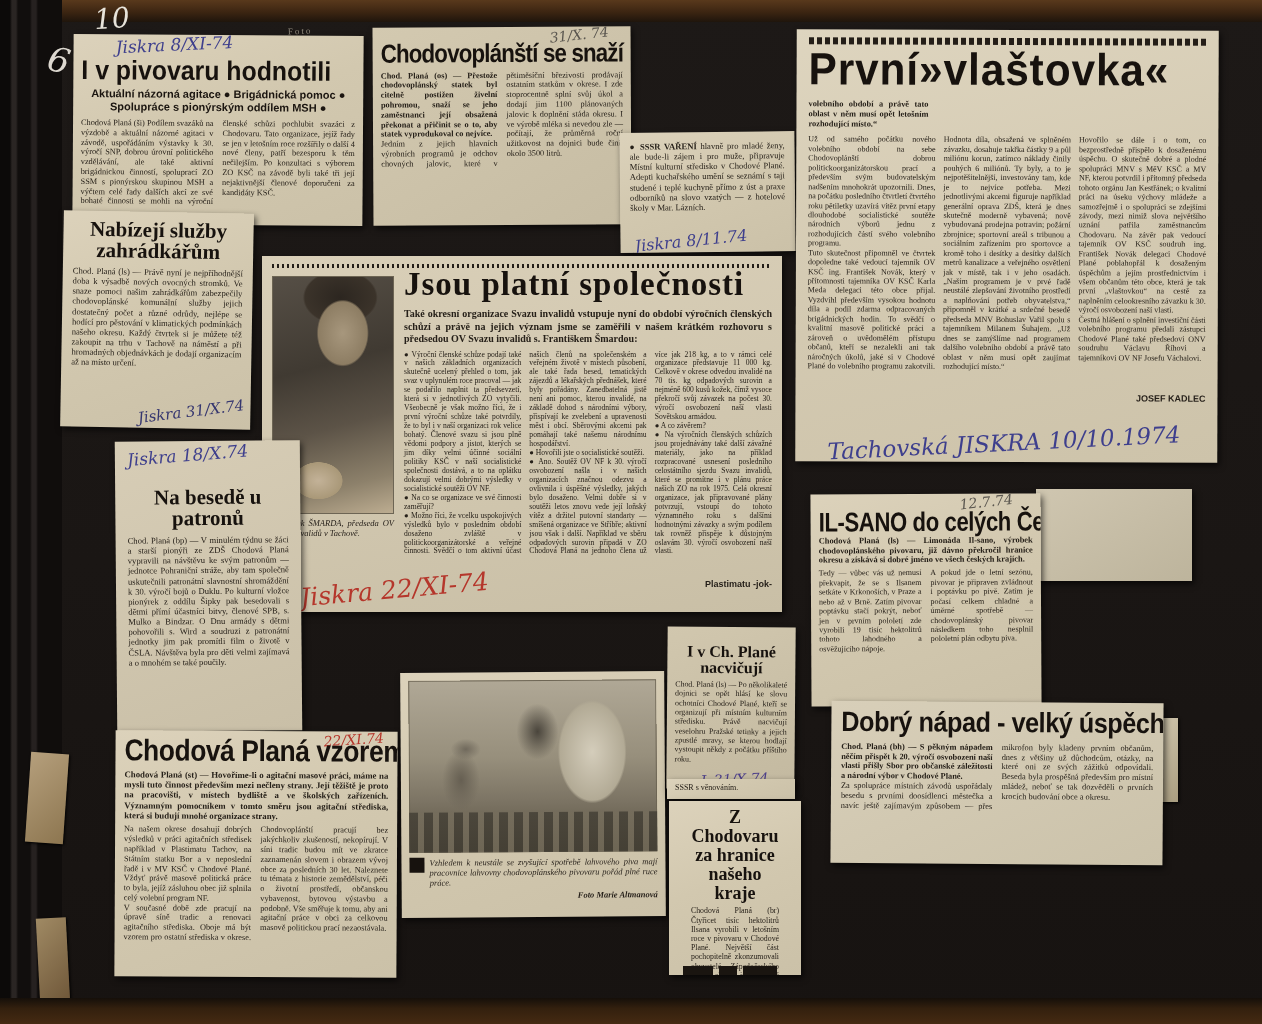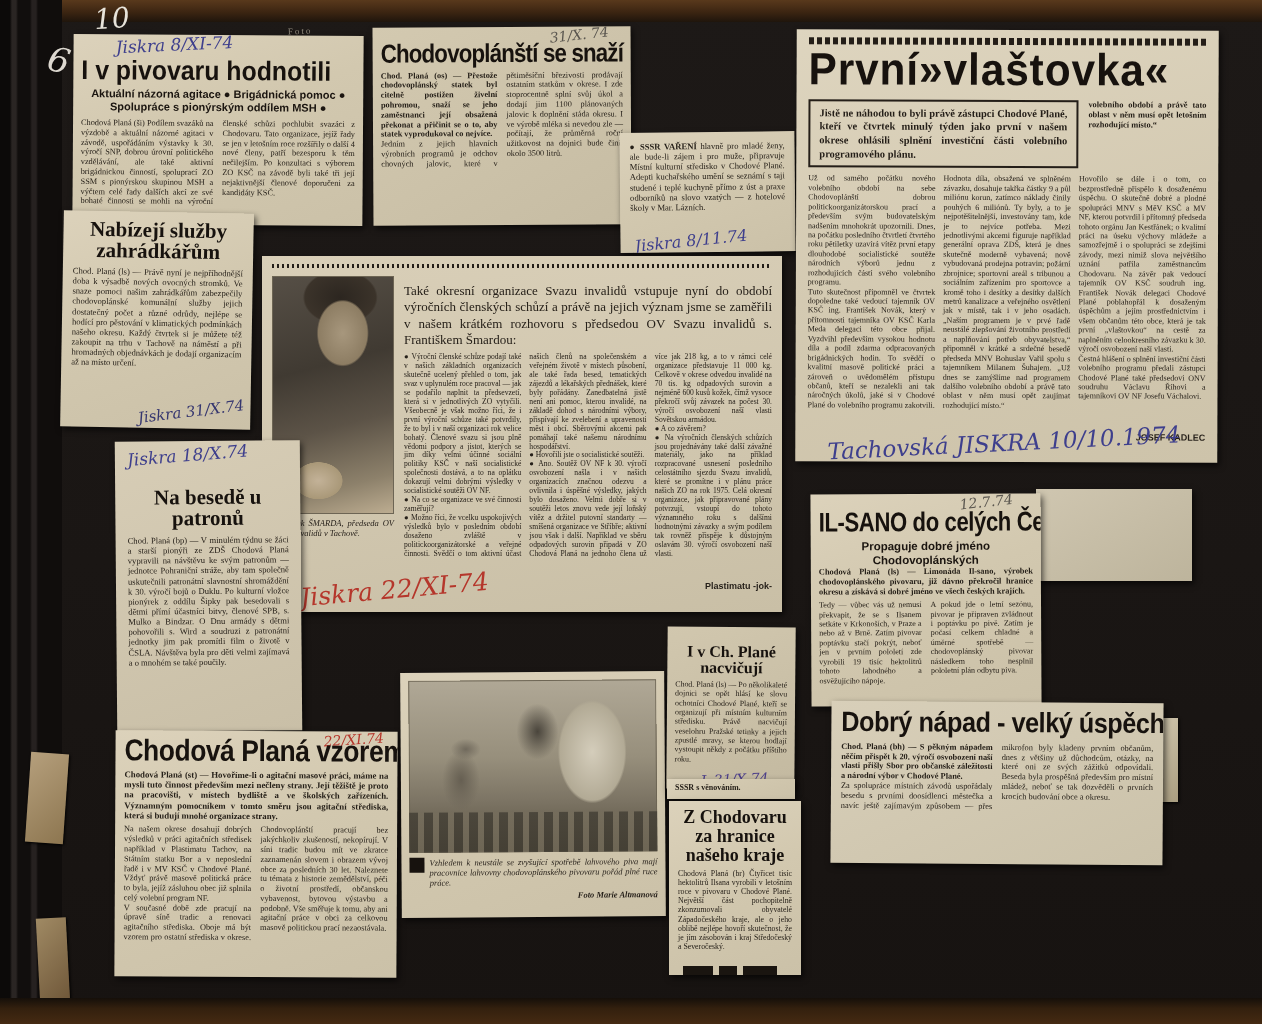--- a/index.html
+++ b/index.html
@@ -84,21 +84,20 @@
       <div class="body-txt" style="font-size:8.6px;"><span class="lead-bold">● SSSR VAŘENÍ</span><span> hlavně pro mladé ženy, ale bude-li zájem i pro muže, připravuje Místní kulturní středisko v Chodové Plané. Adepti kuchařského umění se seznámí s taji studené i teplé kuchyně přímo z úst a praxe odborníků na slovo vzatých — z hotelové školy v Mar. Lázních.</span></div>
       <div class="hand hand-blue" style="left:14px;bottom:2px;font-size:16px;transform:rotate(-5deg);">Jiskra 8/11.74</div>
     </div>
   </div>
 
   <div class="clip" style="left:796px;top:30px;width:422px;height:432px;transform:rotate(.2deg);background:linear-gradient(165deg,#ded5bf 0%,#d4cab2 50%,#cdc3aa 100%);">
     <div class="pad" style="padding:8px 12px;">
       <div class="hatch"></div>
       <div class="head-sans" style="font-size:45px;letter-spacing:1px;transform:scaleX(.94);">První»vlaštovka«</div>
       <div style="display:flex;gap:10px;margin-top:8px;">
-        <div class="lead-box" style="width:252px;">Jistě ne náhodou to byli právě zástupci Chodové Plané, kteří ve čtvrtek minulý týden jako první v našem okrese ohlásili splnění investiční části volebního programového plánu.</div>
         <div class="body-txt lead-bold" style="width:120px;font-size:8.4px;">volebního období a právě tato oblast v něm musí opět letošním rozhodující místo.“</div>
       </div>
       <div class="body-txt cols-3" style="margin-top:6px;height:258px;font-size:8px;">Už od samého počátku nového volebního období na sebe Chodovoplánští dobrou politickoorganizátorskou prací a především svým budovatelským nadšením mnohokrát upozornili. Dnes, na počátku posledního čtvrtletí čtvrtého roku pětiletky uzavírá vítěz první etapy dlouhodobé socialistické soutěže národních výborů jednu z rozhodujících částí svého volebního programu.
 Tuto skutečnost připomněl ve čtvrtek dopoledne také vedoucí tajemník OV KSČ ing. František Novák, který v přítomnosti tajemníka OV KSČ Karla Meda delegaci této obce přijal. Vyzdvihl především vysokou hodnotu díla a podíl zdarma odpracovaných brigádnických hodin. To svědčí o kvalitní masově politické práci a zároveň o uvědomělém přístupu občanů, kteří se nezalekli ani tak náročných úkolů, jaké si v Chodové Plané do volebního programu zakotvili. Hodnota díla, obsažená ve splněném závazku, dosahuje takřka částky 9 a půl miliónu korun, zatímco náklady činily pouhých 6 miliónů. Ty byly, a to je nejpotěšitelnější, investovány tam, kde je to nejvíce potřeba. Mezi jednotlivými akcemi figuruje například generální oprava ZDŠ, která je dnes skutečně moderně vybavená; nově vybudovaná prodejna potravin; požární zbrojnice; sportovní areál s tribunou a sociálním zařízením pro sportovce a kromě toho i desítky a desítky dalších metrů kanalizace a veřejného osvětlení jak v místě, tak i v jeho osadách. „Naším programem je v prvé řadě neustálé zlepšování životního prostředí a naplňování potřeb obyvatelstva,“ připomněl v krátké a srdečné besedě předseda MNV Bohuslav Vařil spolu s tajemníkem Milanem Šuhajem. „Už dnes se zamýšlíme nad programem dalšího volebního období a právě tato oblast v něm musí opět zaujímat rozhodující místo.“
 Hovořilo se dále i o tom, co bezprostředně přispělo k dosaženému úspěchu. O skutečně dobré a plodné spolupráci MNV s MěV KSČ a MV NF, kterou potvrdil i přítomný předseda tohoto orgánu Jan Kestřánek; o kvalitní práci na úseku výchovy mládeže a samozřejmě i o spolupráci se zdejšími závody, mezi nimiž slova největšího uznání patřila zaměstnancům Chodovaru. Na závěr pak vedoucí tajemník OV KSČ soudruh ing. František Novák delegaci Chodové Plané poblahopřál k dosaženým úspěchům a jejím prostřednictvím i všem občanům této obce, která je tak první „vlaštovkou“ na cestě za naplněním celookresního závazku k 30. výročí osvobození naší vlasti.
 Čestná hlášení o splnění investiční části volebního programu předali zástupci Chodové Plané také předsedovi ONV soudruhu Václavu Říhovi a tajemníkovi OV NF Josefu Váchalovi.</div>
       <div class="signature">JOSEF KADLEC</div>
       <div class="hand hand-blue" style="left:32px;bottom:6px;font-size:23px;transform:rotate(-3deg);">Tachovská JISKRA 10/10.1974</div>
     </div>
   </div>
@@ -116,21 +115,22 @@
       <div class="dotrule"></div>
       <div class="photo" style="position:absolute;left:10px;top:20px;width:122px;height:238px;
         background:
           radial-gradient(ellipse 34px 26px at 38% 86%, #c3b298 0%, #a99878 70%, transparent 72%),
           radial-gradient(ellipse 42px 54px at 58% 24%, #a7977d 0%, #8d7d63 58%, transparent 62%),
           radial-gradient(ellipse 52px 38px at 56% 9%, #2c2620 0%, #3b332a 68%, transparent 72%),
           linear-gradient(165deg,#564f46 0%,#403a32 38%,#5c5347 62%,#8d816b 85%,#beae92 100%);"></div>
       <div class="caption" style="position:absolute;left:10px;top:262px;width:122px;">František ŠMARDA, předseda OV Svazu invalidů v Tachově.</div>
       <div class="hand hand-red" style="left:38px;bottom:8px;font-size:25px;transform:rotate(-5deg);">Jiskra 22/XI-74</div>
       <div style="position:absolute;left:142px;top:12px;width:368px;">
-        <div class="body-txt" style="font-size:13px;margin-top:15px;line-height:1.25;">Také okresní organizace Svazu invalidů vstupuje nyní do období výročních členských schůzí a právě na jejich význam jsme se zaměřili v našem krátkém rozhovoru s předsedou OV Svazu invalidů s. Františkem Šmardou:</div>
+        <div class="head-serif" style="font-size:33px;letter-spacing:1px;white-space:nowrap;">Jsou platní společnosti</div>
+        <div class="body-txt" style="font-size:10px;margin-top:7px;line-height:1.25;font-weight:bold;">Také okresní organizace Svazu invalidů vstupuje nyní do období výročních členských schůzí a právě na jejich význam jsme se zaměřili v našem krátkém rozhovoru s předsedou OV Svazu invalidů s. Františkem Šmardou:</div>
         <div class="body-txt cols-3" style="margin-top:5px;height:228px;font-size:7.6px;">● Výroční členské schůze podají také v našich základních organizacích skutečně ucelený přehled o tom, jak svaz v uplynulém roce pracoval — jak se podařilo naplnit ta předsevzetí, která si v jednotlivých ZO vytyčili. Všeobecně je však možno říci, že i první výroční schůze také potvrdily, že to byl i v naší organizaci rok velice bohatý. Členové svazu si jsou plně vědomi podpory a jistot, kterých se jim díky velmi účinné sociální politiky KSČ v naší socialistické společnosti dostává, a to na oplátku dokazují velmi dobrými výsledky v socialistické soutěži OV NF.
 ● Na co se organizace ve své činnosti zaměřují?
 ● Možno říci, že vcelku uspokojivých výsledků bylo v posledním období dosaženo zvláště v politickoorganizátorské a veřejné činnosti. Svědčí o tom aktivní účast našich členů na společenském a veřejném životě v místech působení, ale také řada besed, tematických zájezdů a lékařských přednášek, které byly pořádány. Zanedbatelná jistě není ani pomoc, kterou invalidé, na základě dohod s národními výbory, přispívají ke zvelebení a upravenosti měst i obcí. Sběrovými akcemi pak pomáhají také našemu národnímu hospodářství.
 ● Hovořili jste o socialistické soutěži.
 ● Ano. Soutěž OV NF k 30. výročí osvobození našla i v našich organizacích značnou odezvu a ovlivnila i úspěšné výsledky, jakých bylo dosaženo. Velmi dobře si v soutěži letos znovu vede její loňský vítěz a držitel putovní standarty — smíšená organizace ve Stříbře; aktivní jsou však i další. Například ve sběru odpadových surovin připadá v ZO Chodová Planá na jednoho člena už více jak 218 kg, a to v rámci celé organizace představuje 11 000 kg. Celkově v okrese odvedou invalidé na 70 tis. kg odpadových surovin a nejméně 600 kusů kožek, čímž vysoce překročí svůj závazek na počest 30. výročí osvobození naší vlasti Sovětskou armádou.
 ● A co závěrem?
 ● Na výročních členských schůzích jsou projednávány také další závažné materiály, jako na příklad rozpracované usnesení posledního celostátního sjezdu Svazu invalidů, které se promítne i v plánu práce našich ZO na rok 1975. Celá okresní organizace, jak připravované plány potvrzují, vstoupí do tohoto významného roku s dalšími hodnotnými závazky a svým podílem tak rovněž přispěje k důstojným oslavám 30. výročí osvobození naší vlasti.</div>
         <div class="signature">Plastimatu -jok-</div>
       </div>
     </div>
@@ -175,42 +175,41 @@
   </div>
 
   <div class="clip" style="left:667px;top:627px;width:128px;height:162px;transform:rotate(.5deg);background:linear-gradient(160deg,#d1c7ae,#c3b9a0);">
     <div class="pad" style="padding:7px 8px;">
       <div class="head-serif" style="font-size:16px;text-align:center;margin-top:10px;">I v Ch. Plané nacvičují</div>
       <div class="body-txt" style="margin-top:4px;font-size:7.9px;">Chod. Planá (ls) — Po několikaleté dojnici se opět hlásí ke slovu ochotníci Chodové Plané, kteří se organizují při místním kulturním středisku. Právě nacvičují veselohru Pražské tetinky a jejich zpustlé mravy, se kterou hodlají vystoupit někdy z počátku příštího roku.</div>
       <div class="hand" style="left:34px;bottom:2px;font-size:14px;color:#4d3f8a;transform:rotate(-3deg);">J. 31/X.74</div>
     </div>
   </div>
 
-  <div class="clip" style="left:667px;top:779px;width:128px;height:20px;font-weight:bold;">
+  <div class="clip" style="left:667px;top:779px;width:128px;height:20px;">
     <div class="body-txt" style="padding:4px 8px 0;font-size:8px;">SSSR   s věnováním.</div>
   </div>
 
   <div class="clip" style="left:669px;top:801px;width:132px;height:174px;">
-    <div class="pad" style="padding:7px 9px;">
+    <div class="pad" style="padding:7px 22px;">
       <div class="head-serif" style="font-size:18px;text-align:center;line-height:1.05;">Z Chodovaru za hranice našeho kraje</div>
       <div class="body-txt" style="margin-top:4px;font-size:7.8px;">Chodová Planá (br) Čtyřicet tisíc hektolitrů Ilsana vyrobili v letošním roce v pivovaru v Chodové Plané. Největší část pochopitelně zkonzumovali obyvatelé Západočeského kraje, ale o jeho oblibě nejlépe hovoří skutečnost, že je jím zásobován i kraj Středočeský a Severočeský.</div>
       <div class="cut-frag" style="left:14px;bottom:0;height:9px;">
         <span style="width:30px;"></span>
         <span style="width:18px;"></span>
         <span style="width:34px;"></span>
       </div>
     </div>
   </div>
 
   <div class="clip" style="left:1036px;top:489px;width:156px;height:92px;background:linear-gradient(150deg,#cfc6b0,#bdb49c);"></div>
   <div class="clip" style="left:811px;top:494px;width:230px;height:212px;transform:rotate(-.3deg);">
     <div class="pad" style="padding:6px 8px;">
       <div class="hand hand-pencil" style="right:28px;top:0px;font-size:14px;transform:rotate(-6deg);">12.7.74</div>
       <div class="head-sans" style="font-size:27px;margin-top:10px;transform:scaleX(.82);letter-spacing:-.5px;">IL-SANO do celých Čech</div>
-      <div class="subhead" style="text-align:center;font-size:11.5px;margin-top:3px;">Propaguje dobré jméno Chodovoplánských</div>
       <div class="body-txt lead-bold" style="font-size:8.4px;">Chodová Planá (ls) — Limonáda Il-sano, výrobek chodovoplánského pivovaru, již dávno překročil hranice okresu a získává si dobré jméno ve všech českých krajích.</div>
       <div class="body-txt cols-2" style="margin-top:3px;height:110px;font-size:8px;">Tedy — vůbec vás už nemusí překvapit, že se s Ilsanem setkáte v Krkonoších, v Praze a nebo až v Brně. Zatím pivovar poptávku stačí pokrýt, neboť jen v prvním pololetí zde vyrobili 19 tisíc hektolitrů tohoto lahodného a osvěžujícího nápoje.
 A pokud jde o letní sezónu, pivovar je připraven zvládnout i poptávku po pivě. Zatím je počasí celkem chladné a úměrné spotřebě — chodovoplánský pivovar následkem toho nesplnil pololetní plán odbytu piva.</div>
     </div>
   </div>
 
   <div class="clip" style="left:831px;top:702px;width:332px;height:162px;transform:rotate(.4deg);background:linear-gradient(155deg,#d8cfb9,#cbc2aa);">
     <div class="pad" style="padding:8px 10px;">
       <div class="head-sans" style="font-size:28px;transform:scaleX(.9);letter-spacing:-.5px;">Dobrý nápad - velký úspěch</div>
       <div class="body-txt cols-2" style="margin-top:6px;height:112px;font-size:8.4px;"><span class="lead-bold">Chod. Planá (bh) — S pěkným nápadem něčím přispět k 20. výročí osvobození naší vlasti přišly Sbor pro občanské záležitosti a národní výbor v Chodové Plané.</span><span>

